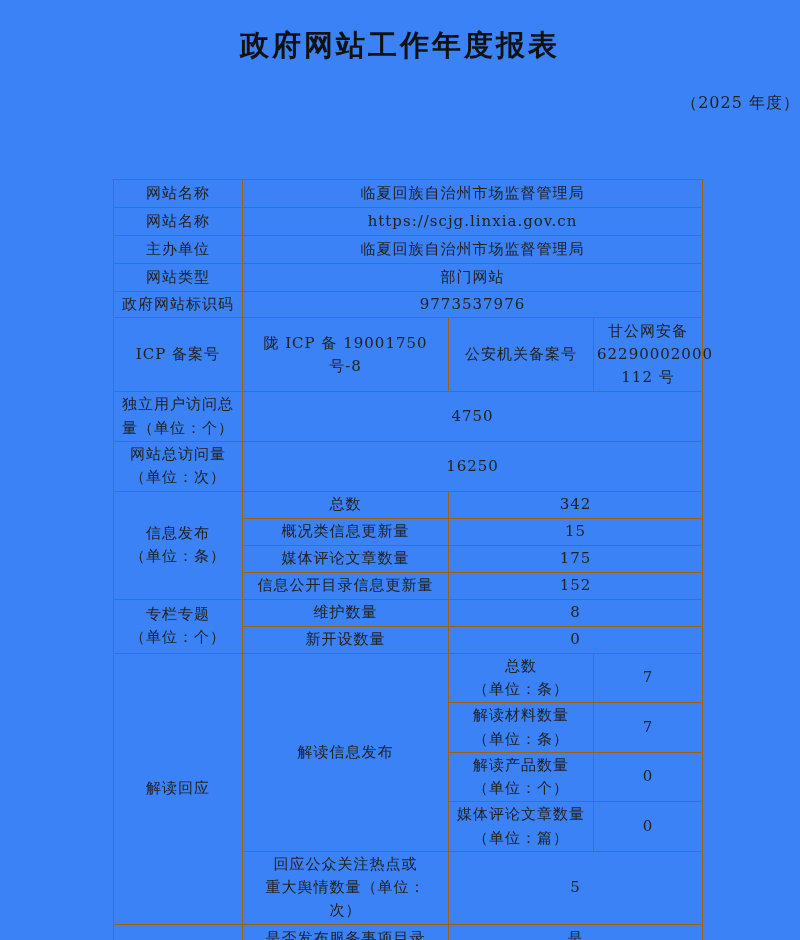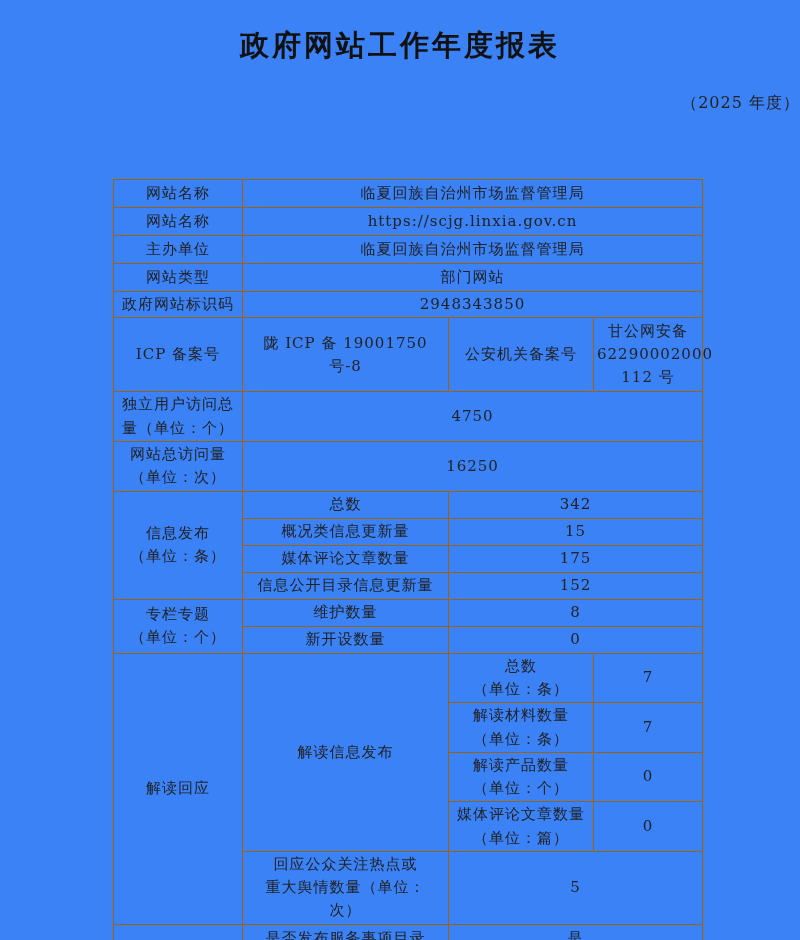--- a/index.html
+++ b/index.html
@@ -101,21 +101,21 @@
       <tr class="h28">
         <td>主办单位</td>
         <td colspan="3">临夏回族自治州市场监督管理局</td>
       </tr>
       <tr class="h28">
         <td>网站类型</td>
         <td colspan="3">部门网站</td>
       </tr>
       <tr class="h24">
         <td>政府网站标识码</td>
-        <td colspan="3">2948343850</td>
+        <td colspan="3">9773537976</td>
       </tr>
       <tr class="h74">
         <td>ICP 备案号</td>
         <td>陇 ICP 备 19001750 号-8</td>
         <td>公安机关备案号</td>
         <td>甘公网安备
 62290002000
 112 号</td>
       </tr>
       <tr class="h48">

